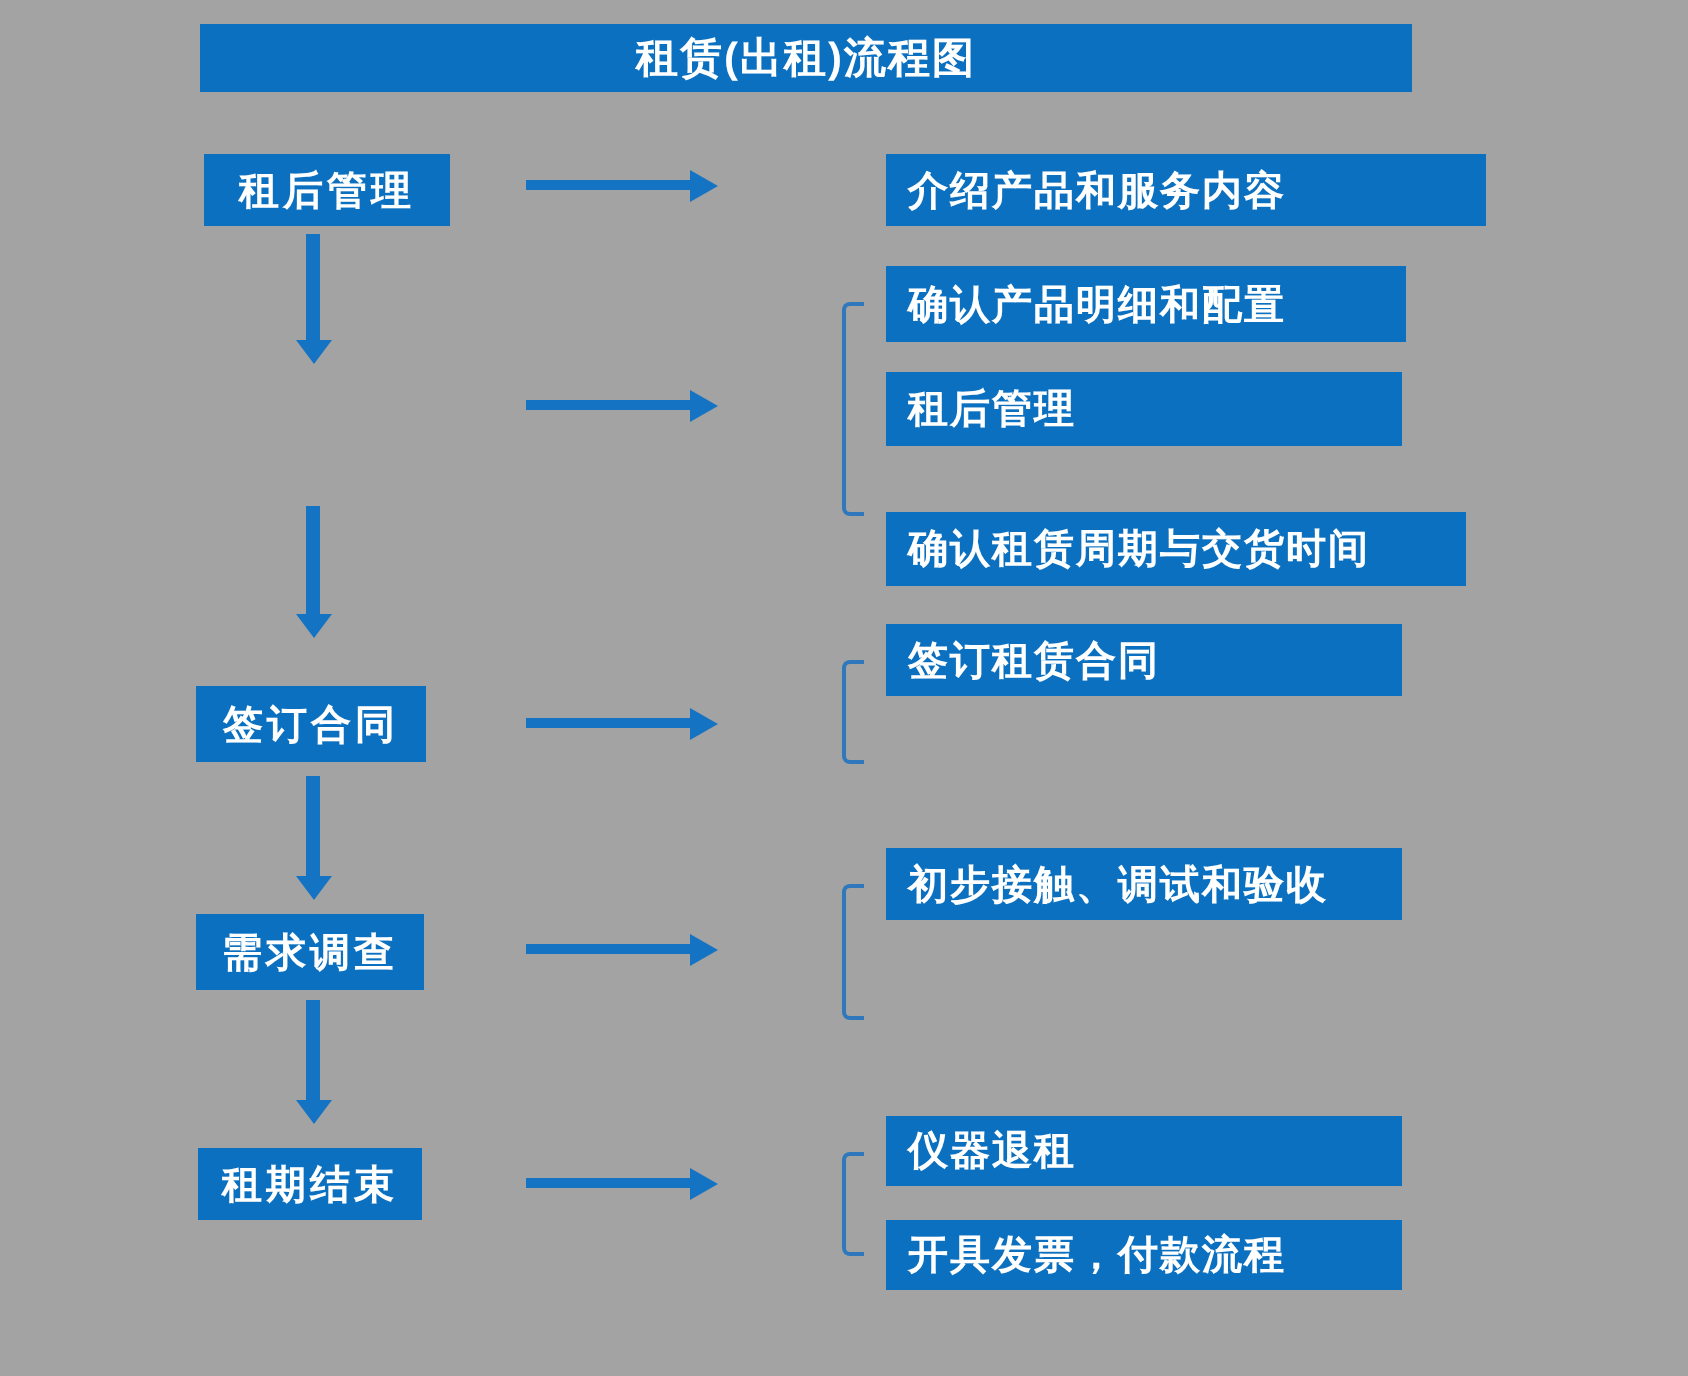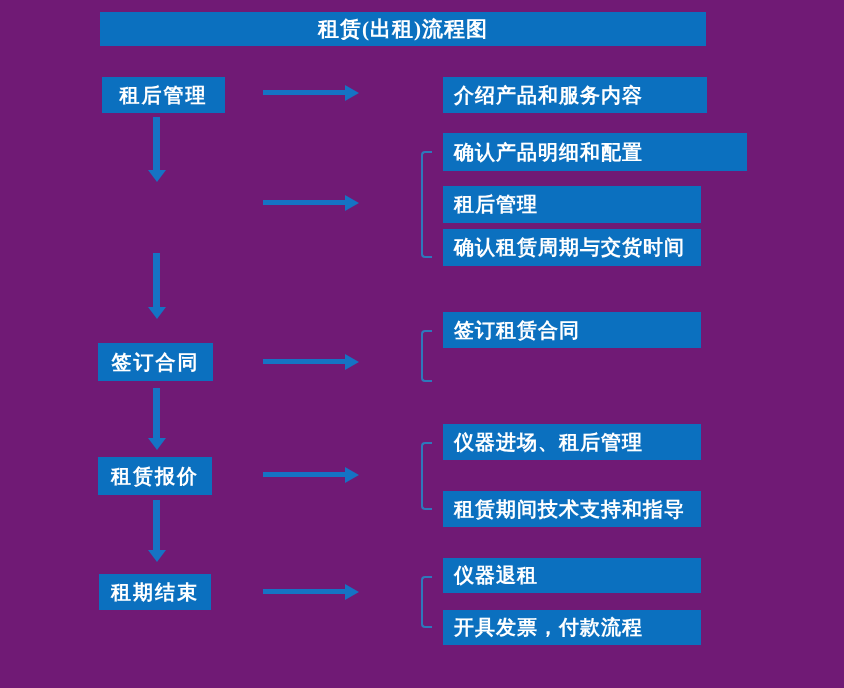--- a/index.html
+++ b/index.html
@@ -1,18 +1,18 @@
 <!DOCTYPE html>
 <html style="--box: #0b70bf; --arrow: #1573c4; --bracket: #2e78bb;"><head>
 <meta charset="utf-8">
 <style>
   html,body{margin:0;padding:0;background:#ffffff;}
   .canvas{
-    position:relative;width:844px;height:688px;background:#701a75;overflow:hidden;
-    font-family:Liberation Serif, serif;
+    position:relative;width:844px;height:688px;background:#a3a3a3;overflow:hidden;
+    font-family:Liberation Sans, sans-serif;
   }
   .box{
     position:absolute;background:var(--box,#0b70bf);color:#ffffff;font-weight:bold;
     display:flex;align-items:center;box-sizing:border-box;
   }
   .title-bar{
     justify-content:center;font-size:21px;letter-spacing:1px;
   }
   .step{
     justify-content:center;font-size:20px;letter-spacing:2px;
@@ -49,46 +49,45 @@
 </style>
 </head>
 <body>
 
 <div class="canvas">
 
   <div class="box title-bar" style="left:100px;top:12px;width:606px;height:34px">租赁(出租)流程图</div>
 
   <div class="box step" style="left:102px;top:77px;width:123px;height:36px">租后管理</div>
   <div class="box step" style="left:98px;top:343px;width:115px;height:38px">签订合同</div>
-  <div class="box step" style="left:98px;top:457px;width:114px;height:38px">租赁报价</div>
+  <div class="box step" style="left:98px;top:457px;width:114px;height:38px">需求调查</div>
   <div class="box step" style="left:99px;top:574px;width:112px;height:36px">租期结束</div>
 
   <div class="v-arrow" style="left:153px;top:117px;height:53px"></div>
   <div class="v-arrow" style="left:153px;top:253px;height:54px"></div>
   <div class="v-arrow" style="left:153px;top:388px;height:50px"></div>
   <div class="v-arrow" style="left:153px;top:500px;height:50px"></div>
 
   <div class="h-arrow" style="left:263px;top:90px;width:82px"></div>
   <div class="h-arrow" style="left:263px;top:200px;width:82px"></div>
   <div class="h-arrow" style="left:263px;top:359px;width:82px"></div>
   <div class="h-arrow" style="left:263px;top:472px;width:82px"></div>
   <div class="h-arrow" style="left:263px;top:589px;width:82px"></div>
 
   <div class="bracket" style="left:421px;top:151px;height:107px"></div>
   <div class="bracket" style="left:421px;top:330px;height:52px"></div>
   <div class="bracket" style="left:421px;top:442px;height:68px"></div>
   <div class="bracket" style="left:421px;top:576px;height:52px"></div>
 
-  <div class="box detail" style="left:443px;top:77px;width:264px;height:36px">介绍产品和服务内容</div>
+  <div class="box detail" style="left:443px;top:77px;width:300px;height:36px">介绍产品和服务内容</div>
 
-  <div class="box detail" style="left:443px;top:133px;width:304px;height:38px">确认产品明细和配置</div>
+  <div class="box detail" style="left:443px;top:133px;width:260px;height:38px">确认产品明细和配置</div>
   <div class="box detail" style="left:443px;top:186px;width:258px;height:37px">租后管理</div>
-  <div class="box detail" style="left:443px;top:229px;width:258px;height:37px">确认租赁周期与交货时间</div>
+  <div class="box detail" style="left:443px;top:256px;width:290px;height:37px">确认租赁周期与交货时间</div>
 
   <div class="box detail" style="left:443px;top:312px;width:258px;height:36px">签订租赁合同</div>
 
-  <div class="box detail" style="left:443px;top:424px;width:258px;height:36px">仪器进场、租后管理</div>
-  <div class="box detail" style="left:443px;top:491px;width:258px;height:36px">租赁期间技术支持和指导</div>
+  <div class="box detail" style="left:443px;top:424px;width:258px;height:36px">初步接触、调试和验收</div>
 
   <div class="box detail" style="left:443px;top:558px;width:258px;height:35px">仪器退租</div>
   <div class="box detail" style="left:443px;top:610px;width:258px;height:35px">开具发票，付款流程</div>
 
 </div>
 
 </body></html>

